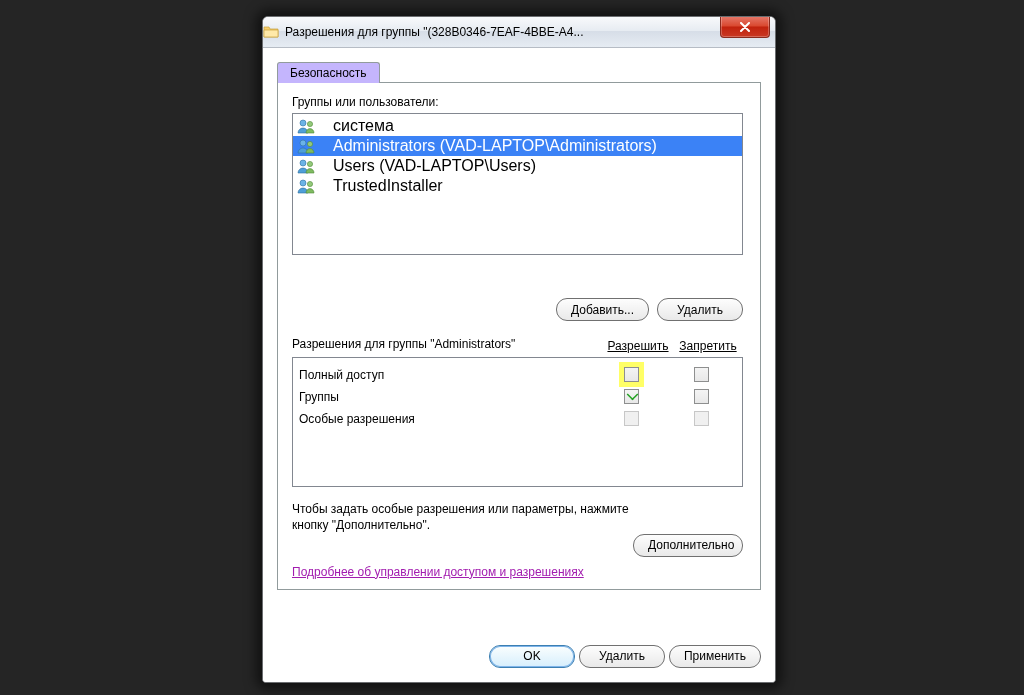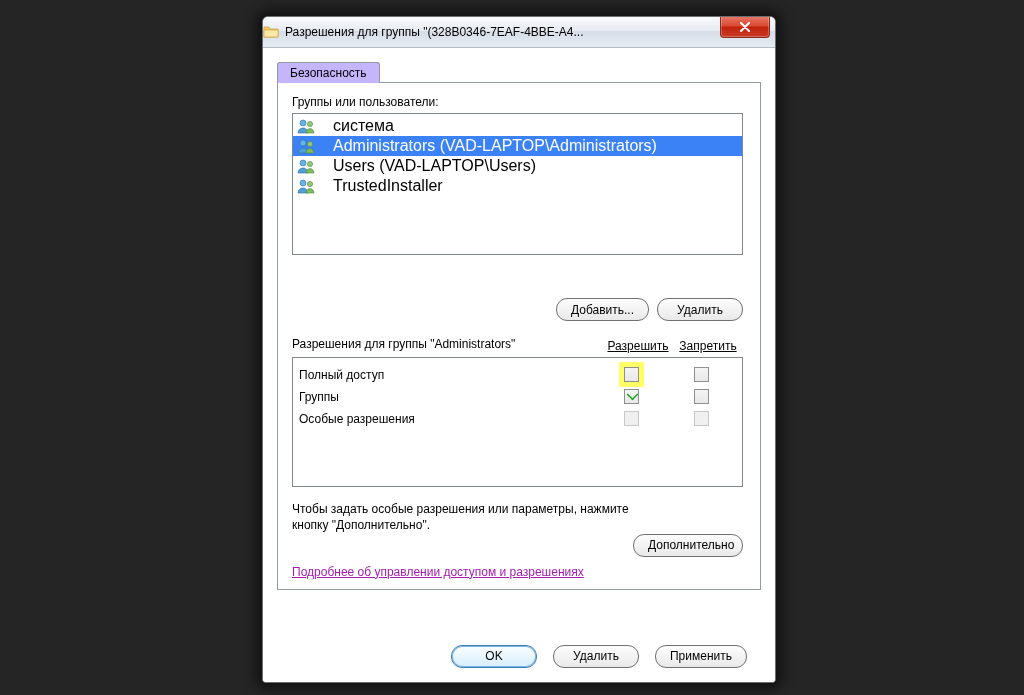--- a/index.html
+++ b/index.html
@@ -221,22 +221,22 @@
     display: inline-block;
     margin-top: 8px;
     color: #a21caf;
     text-decoration: underline;
     font-size: 12px;
   }
 
   .dialog-buttons {
     display: flex;
     justify-content: flex-end;
-    gap: 16px;
-    padding: 10px 28px 14px 14px;
+    gap: 4px;
+    padding: 10px 14px 14px 14px;
     background: #fff;
   }
 </style>
 </head>
 <body>
 
 <div class="window">
 
   <div class="titlebar">
     <span class="title-icon">

